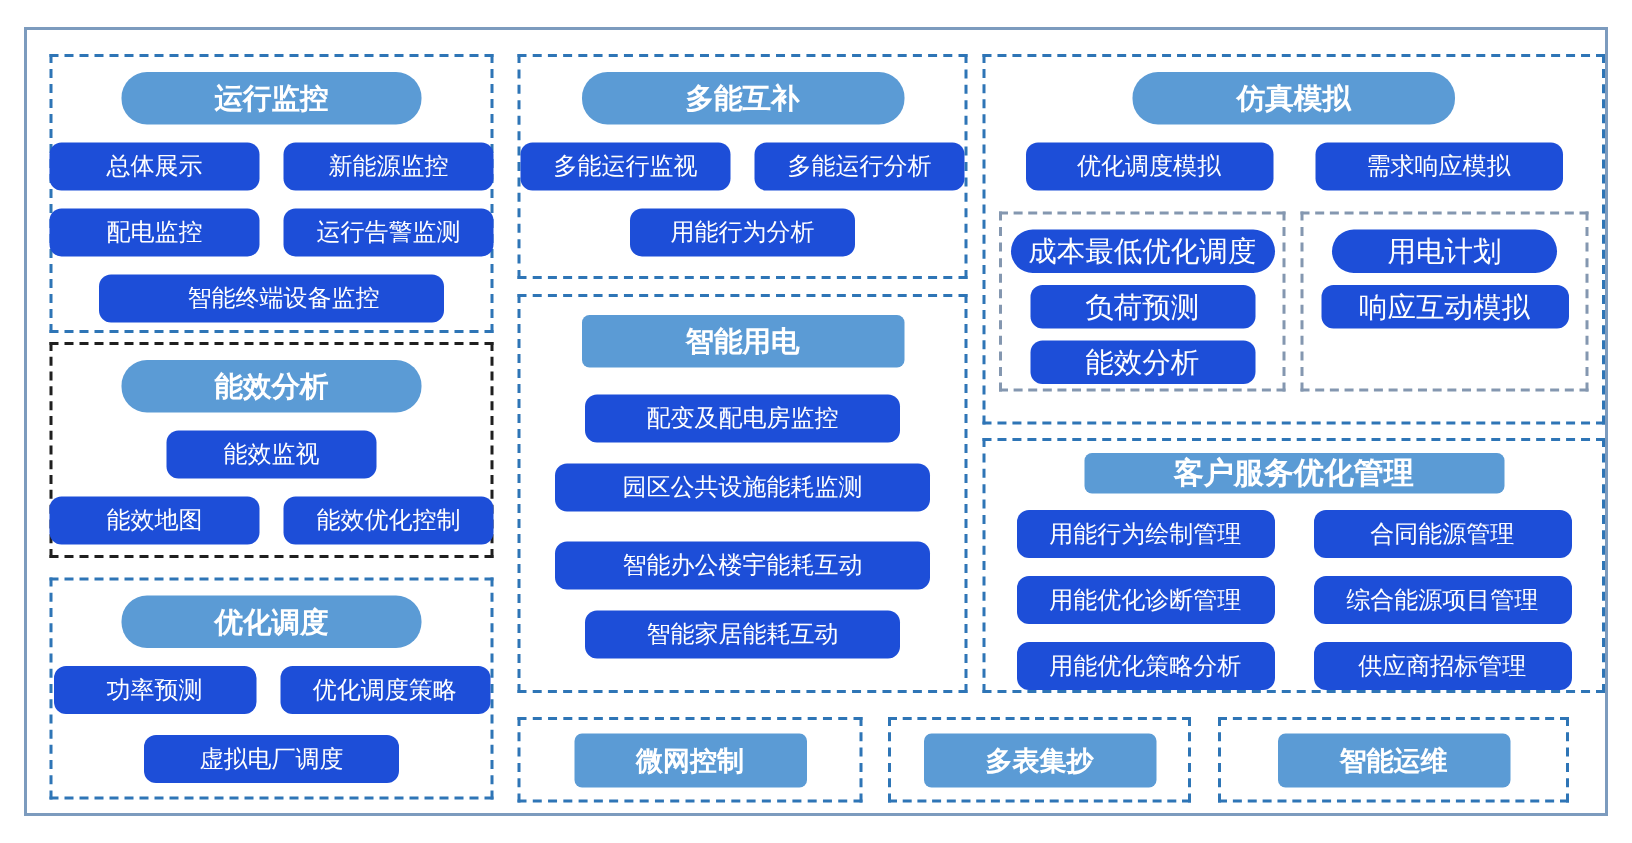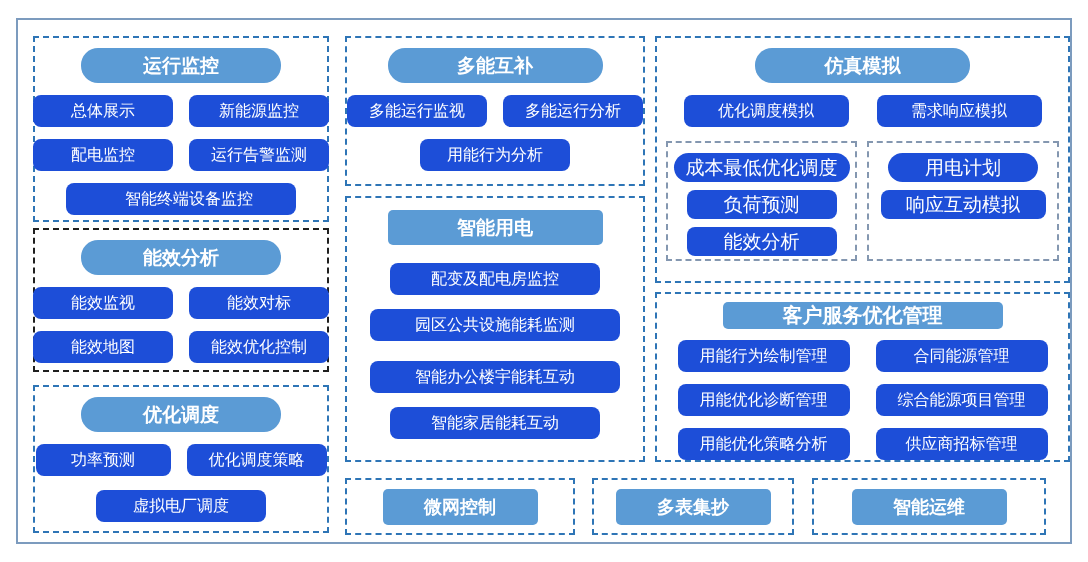--- a/index.html
+++ b/index.html
@@ -64,21 +64,20 @@
     </div>
     <div class="row mt12">
       <div class="itm w230">智能终端设备监控</div>
     </div>
   </div>
 
   <div class="group dark g-ee">
     <div class="hdr mt10">能效分析</div>
     <div class="row mt12">
       <div class="itm w140">能效监视</div>
-      <div class="itm w140">能效对标</div>
     </div>
     <div class="row mt12">
       <div class="itm w140">能效地图</div>
       <div class="itm w140">能效优化控制</div>
     </div>
   </div>
 
   <div class="group g-od">
     <div class="hdr mt10">优化调度</div>
     <div class="row mt12">

